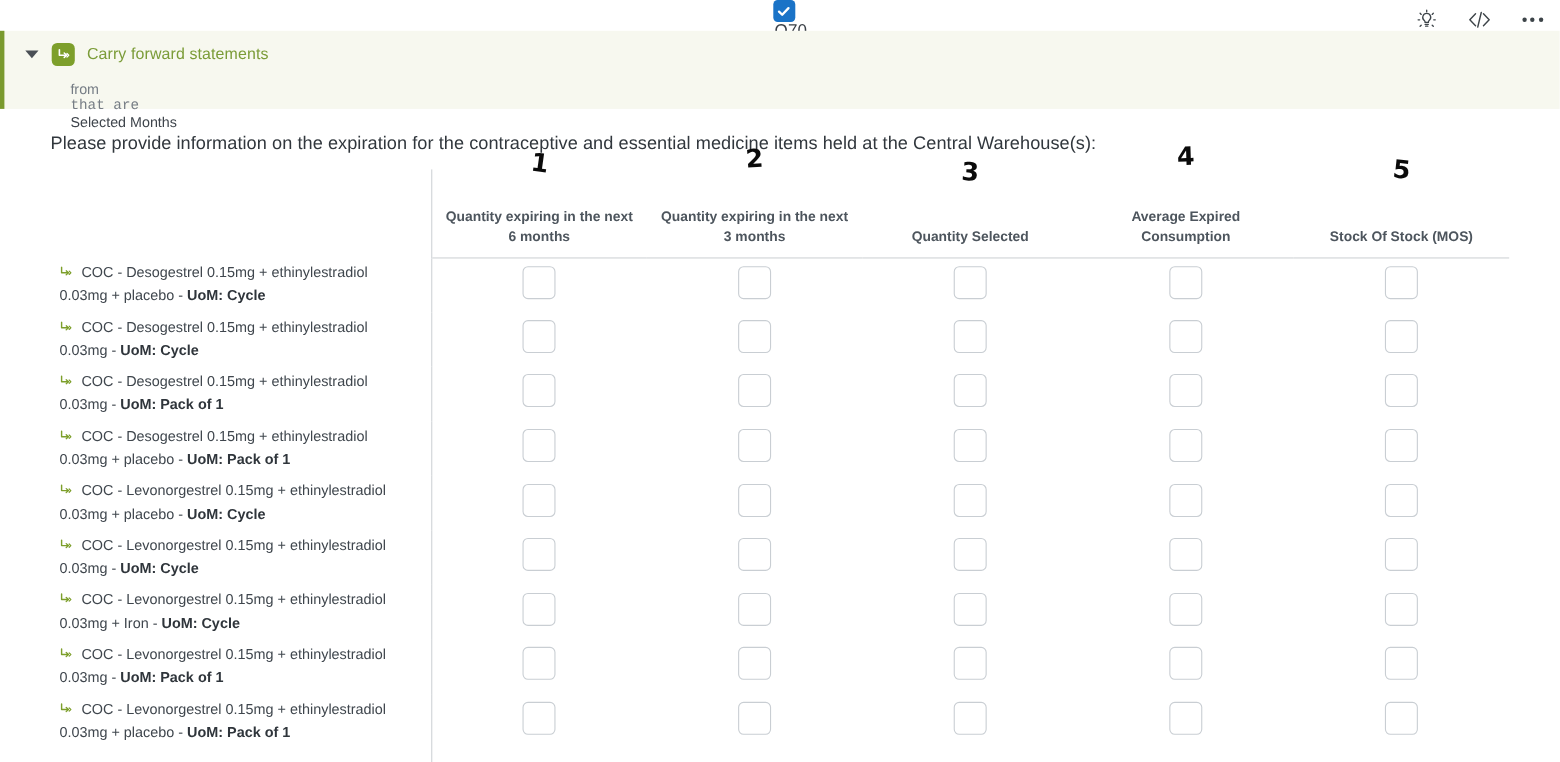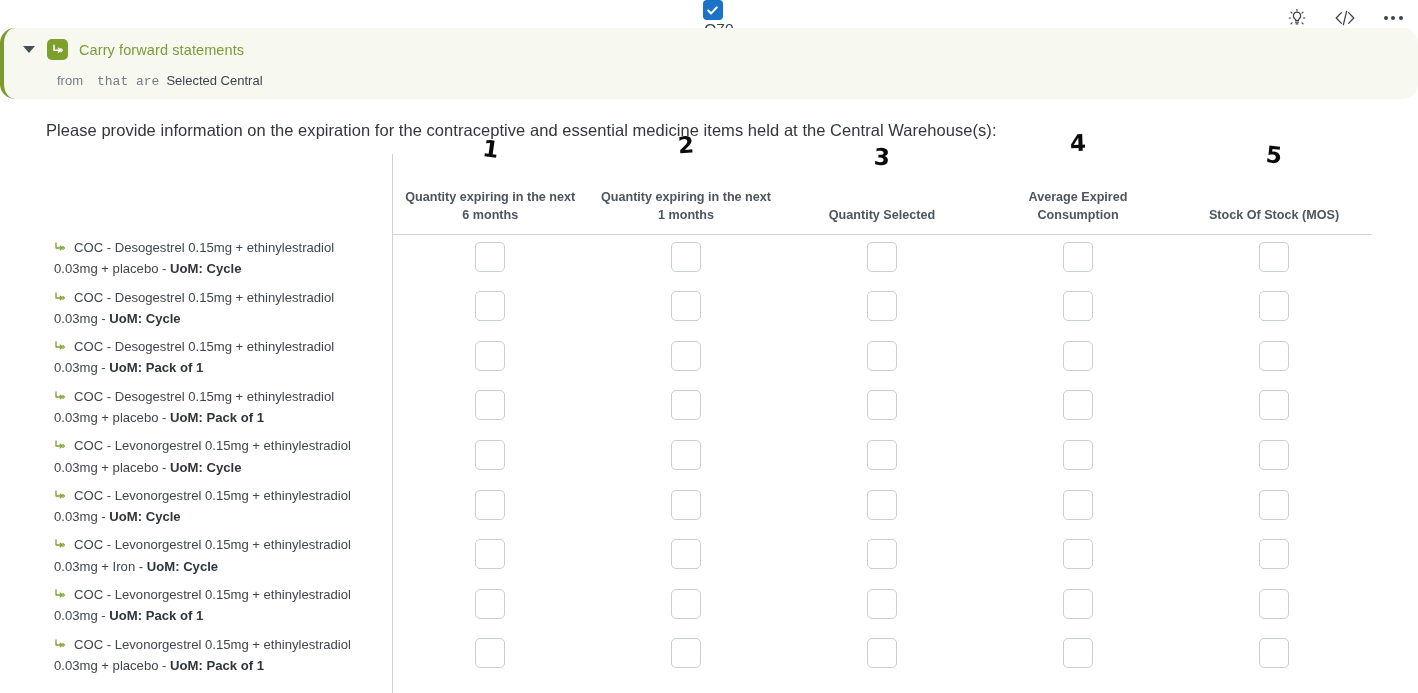--- a/index.html
+++ b/index.html
@@ -54,21 +54,20 @@
   .tb-dots { display: flex; gap: 3.5px; }
   .tb-dots i { width: 4px; height: 4px; border-radius: 50%; background: #3d4449; display: block; }
 
   
   .cfwrap {
     position: relative;
     background: #f7f8ef;
     border-left: 4px solid #7a9a2e;
     padding: 0;
     height: 71px;
-    border-radius: 15px;
   }
   .cf-row1 {
     display: flex;
     align-items: center;
     padding-top: 11px;
     padding-left: 19px;
   }
   .cf-caret {
     width: 0; height: 0;
     border-left: 6px solid transparent;
@@ -91,20 +90,21 @@
     letter-spacing: .1px;
   }
   .cf-row2 {
     display: flex;
     align-items: baseline;
     padding-left: 53px;
     padding-top: 13px;
     font-size: 13px;
     color: #5a6169;
     gap: 0;
+    flex-direction: column;
   }
   .cf-row2 .lbl { color: #767d85; margin-right: 7px; }
   .cf-row2 .val { color: #3e444b; }
   .cf-row2 .sep { color: #767d85; margin: 0 7px; font-family: Liberation Mono, monospace; }
 
   
   .qtext {
     font-size: 16.5px;
     font-weight: normal;
     color: #31373d;
@@ -226,21 +226,21 @@
         <path d="M3 2.2 V7.2 H9.4" fill="none" stroke="#ffffff" stroke-width="1.5" stroke-linecap="round" stroke-linejoin="round"></path>
         <path d="M7.4 5.2 L9.5 7.2 L7.4 9.2" fill="none" stroke="#ffffff" stroke-width="1.4" stroke-linecap="round" stroke-linejoin="round"></path>
         <path d="M9.9 5.6 L11.5 7.2 L9.9 8.8" fill="none" stroke="#ffffff" stroke-width="1.2" stroke-linecap="round" stroke-linejoin="round"></path>
       </svg>
     </div>
     <div class="cf-title">Carry forward statements</div>
   </div>
   <div class="cf-row2">
     <span class="lbl">from</span>
     <span class="sep">that are</span>
-    <span class="val">Selected Central</span>
+    <span class="val">Selected Months</span>
   </div>
 </div>
 
 <div class="qtext">Please provide information on the expiration for the contraceptive and essential medicine items held at the Central Warehouse(s):</div>
 
 <div class="matrix">
   <table class="grid">
     <colgroup>
       <col class="c0">
         <col class="cx">
@@ -251,21 +251,21 @@
     </colgroup>
     <thead>
       <tr id="header-row">
         <th class="hcorner"></th>
       <th style="height: 80px;">
             <span class="hw" style="top: -16px; transform: rotate(8deg);">1</span>
             <span class="hdr-inner"><span>Quantity expiring in the next</span><br><span>6 months</span></span>
           </th>
           <th style="height: 80px;">
             <span class="hw" style="top: -20px; transform: rotate(-4deg);">2</span>
-            <span class="hdr-inner"><span>Quantity expiring in the next</span><br><span>1 months</span></span>
+            <span class="hdr-inner"><span>Quantity expiring in the next</span><br><span>3 months</span></span>
           </th>
           <th style="height: 80px;">
             <span class="hw" style="top: -8px; transform: rotate(3deg);">3</span>
             <span class="hdr-inner"><span>Quantity Selected</span></span>
           </th>
           <th style="height: 80px;">
             <span class="hw" style="top: -22px; transform: rotate(-2deg);">4</span>
             <span class="hdr-inner"><span>Average Expired</span><br><span>Consumption</span></span>
           </th>
           <th style="height: 80px;">

